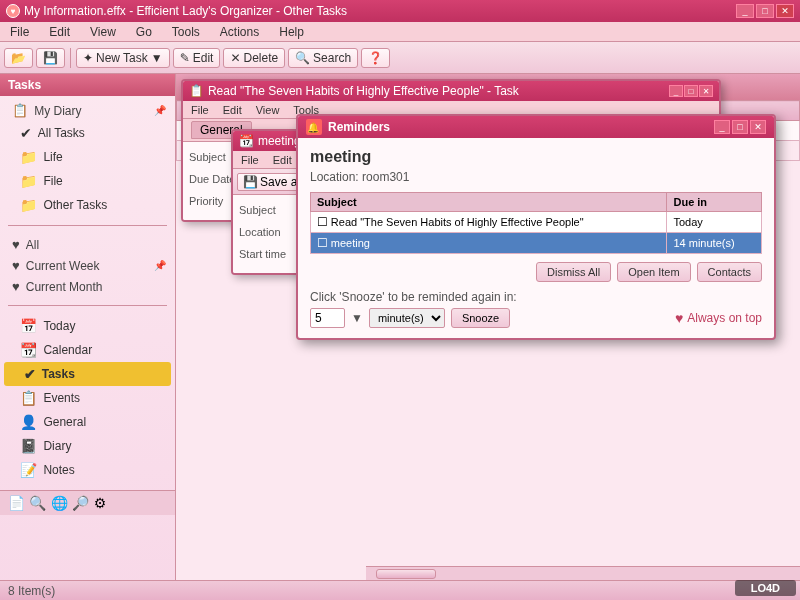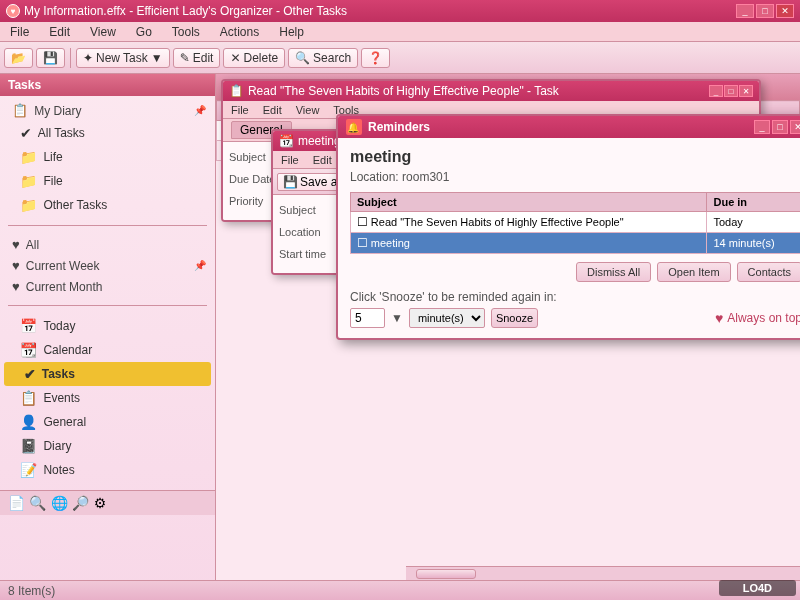--- a/index.html
+++ b/index.html
@@ -55,21 +55,21 @@
       font-size: 11px;
       color: #333;
     }
     .tb-separator { width: 1px; height: 20px; background: #d090a0; margin: 0 2px; }
 
     
     .main-layout { display: flex; height: calc(600px - 74px); }
 
     
     .sidebar {
-      width: 216px;
+      width: 176px;
       background: linear-gradient(to bottom, #fce8f0, #f8d8e8);
       border-right: 1px solid #d090a0;
       overflow-y: auto;
       flex-shrink: 0;
     }
     .sidebar-header {
       background: linear-gradient(to bottom, #e0708c, #c85070);
       color: white;
       padding: 4px 8px;
       font-weight: bold;
@@ -201,21 +201,21 @@
       border: 1px solid #d090a0;
       border-radius: 3px;
       padding: 3px 10px;
       cursor: pointer;
       font-size: 11px;
       color: #333;
     }
     .rem-snooze-row { display: flex; align-items: center; gap: 6px; margin-top: 6px; font-size: 11px; color: #555; }
     .rem-snooze-input { border: 1px solid #d090a0; padding: 2px 4px; width: 35px; border-radius: 2px; }
     .rem-snooze-select { border: 1px solid #d090a0; padding: 2px 4px; border-radius: 2px; font-size: 11px; }
-    .rem-snooze-btn { background: linear-gradient(to bottom, #f8e0e8, #f0c8d8); border: 1px solid #d090a0; border-radius: 3px; padding: 3px 4px; cursor: pointer; font-size: 11px; }
+    .rem-snooze-btn { background: linear-gradient(to bottom, #f8e0e8, #f0c8d8); border: 1px solid #d090a0; border-radius: 3px; padding: 3px 10px; cursor: pointer; font-size: 11px; }
     .rem-always-top { margin-left: auto; display: flex; align-items: center; gap: 4px; color: #c04060; font-size: 11px; cursor: pointer; }
     .rem-heart { color: #c04060; font-size: 14px; }
 
     
     .status-bar {
       position: absolute;
       bottom: 0;
       left: 0;
       right: 0;
       height: 20px;
@@ -228,21 +228,21 @@
       color: #555;
     }
 
     
     .lo4d-watermark {
       position: absolute;
       bottom: 4px;
       right: 4px;
       background: rgba(0,0,0,0.5);
       color: white;
-      padding: 2px 24px;
+      padding: 2px 16px;
       border-radius: 3px;
       font-size: 11px;
       font-weight: bold;
       z-index: 200;
     }
 
     .scrollbar-h {
       position: absolute;
       bottom: 20px;
       left: 190px;

